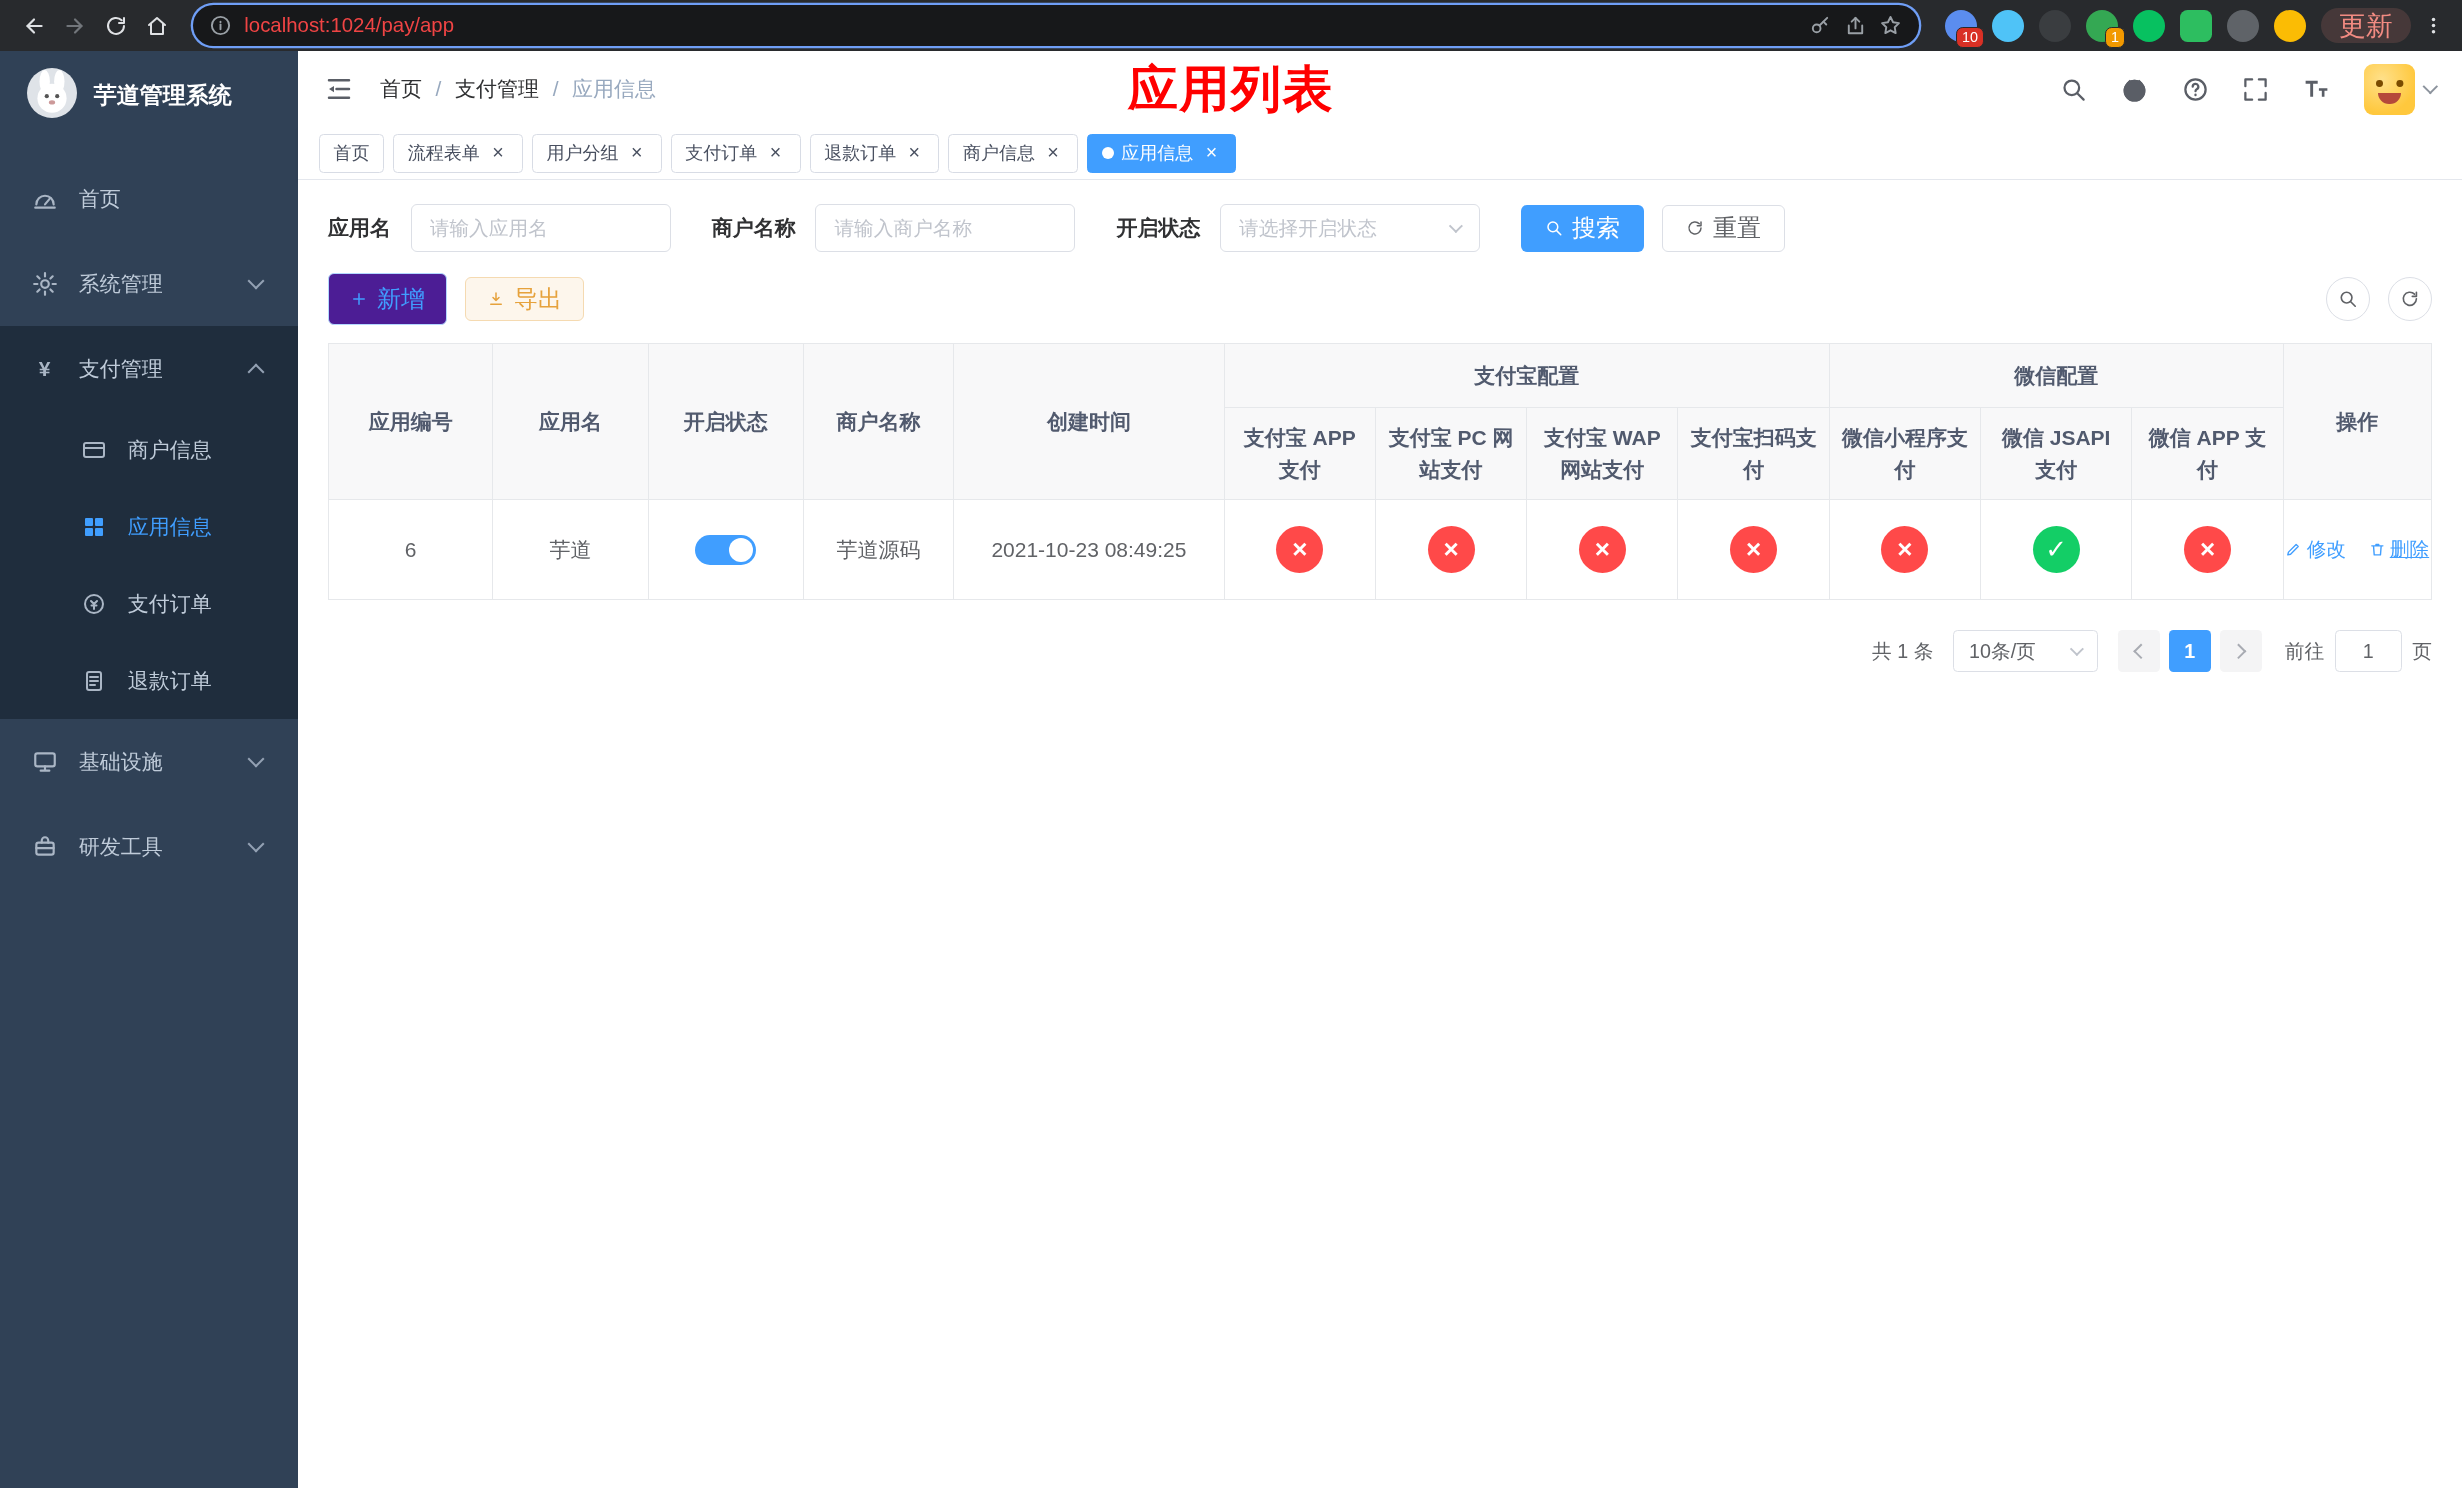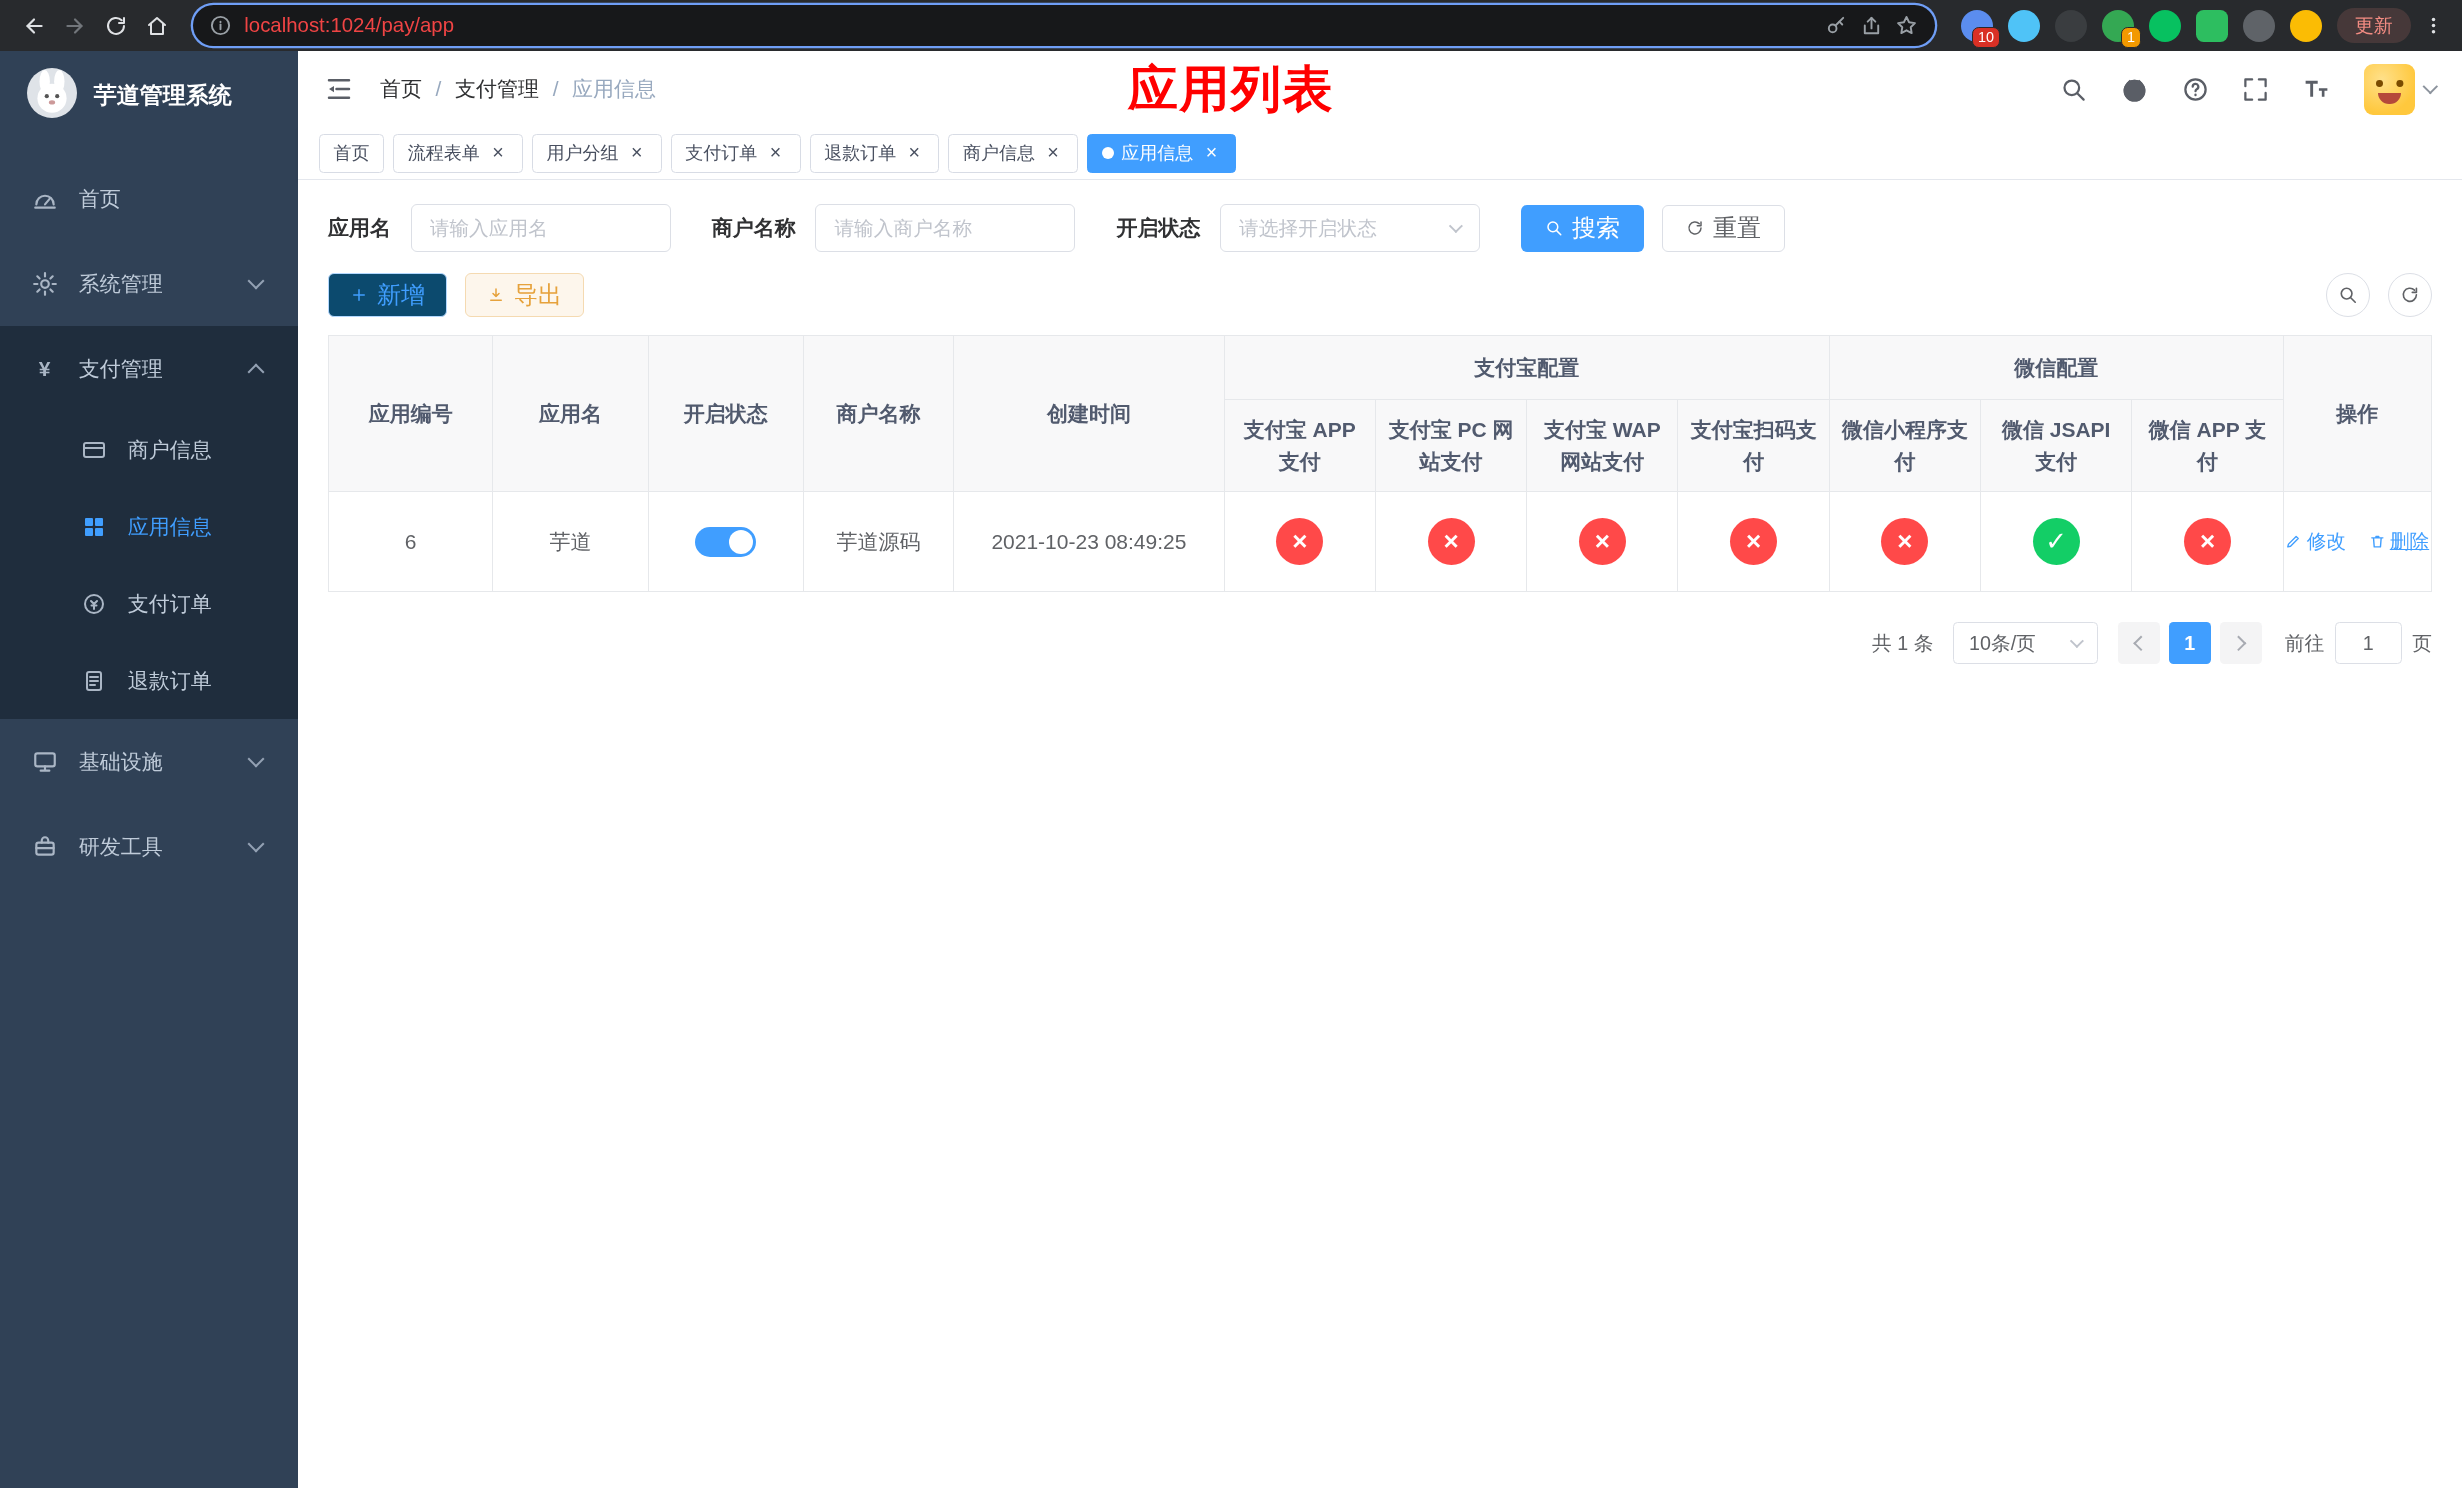--- a/index.html
+++ b/index.html
@@ -19,21 +19,21 @@
   .nav-btn { width:41px; height:41px; display:flex; align-items:center; justify-content:center; color:#dfe1e4; border-radius:50%; flex-shrink:0; }
   .nav-btn.disabled { color:#72767b; }
   .omnibox { flex:1; height:41px; background:#17181a; border-radius:20.4px; box-shadow:0 0 0 2.3px #6f9ef6; display:flex; align-items:center; padding:0 16.7px; gap:12px; margin:0 15px; color:#e8eaed; min-width:0; }
   .omnibox .url { flex:1; font-size:20.4px; color:#ef4444; white-space:nowrap; overflow:hidden; }
   .omni-ic { color:#9aa0a6; display:flex; align-items:center; flex-shrink:0; }
   .ext-row { display:flex; gap:15px; margin:0 10.6px; flex-shrink:0; }
   .ext { width:32px; height:32px; border-radius:50%; position:relative; flex-shrink:0; }
   .ext.square { border-radius:7.6px; }
   .ext-badge { position:absolute; bottom:-6px; right:-7.6px; background:#d93025; color:#fff; font-size:14.4px; line-height:1; padding:2.3px 5.3px; border-radius:6.8px; border:1.5px solid #282a2d; }
   .ext-badge.orange { background:#f29900; }
-  .update-pill { height:35px; border-radius:17.4px; background:rgba(242,139,130,.15); color:#f28b82; display:flex; align-items:center; padding:0 18px; font-size:19px; flex-shrink:0; margin-left:4.5px; }
+  .update-pill { height:35px; border-radius:17.4px; background:rgba(242,139,130,.15); color:#f28b82; display:flex; align-items:center; padding:0 18px; font-size:27px; flex-shrink:0; margin-left:4.5px; }
   .kebab { width:30px; height:41px; display:flex; align-items:center; justify-content:center; color:#dfe1e4; margin-left:7.6px; flex-shrink:0; }
 
   
   .app { flex:1; display:flex; min-height:0; }
 
   
   .sidebar { width:298px; background:#304156; flex-shrink:0; display:flex; flex-direction:column; overflow:hidden;gap:16px; }
   .logo-row { height:89px; display:flex; align-items:center; padding:0 27px; gap:16.7px; cursor:pointer; }
   .logo-title { color:#fff; font-weight:700; font-size:23px; white-space:nowrap; }
   .menu { flex:1; }
@@ -83,21 +83,21 @@
   .filter-label { font-weight:700; color:#303133; margin-right:19.7px; white-space:nowrap; }
   .el-input { width:260px; height:48px; border:1.5px solid #dcdfe6; border-radius:6px; padding:0 18px; font-size:19.7px; color:#606266; outline:none; font-family:inherit; background:#fff; }
   .el-input::placeholder { color:#c0c4cc; }
   .el-select { width:260px; height:48px; border:1.5px solid #dcdfe6; border-radius:6px; padding:0 18px; display:flex; align-items:center; justify-content:space-between; cursor:pointer; background:#fff; }
   .el-select .ph { color:#c0c4cc; font-size:19.7px; }
   .sel-caret { width:9.8px; height:9.8px; border-right:2.3px solid #c0c4cc; border-bottom:2.3px solid #c0c4cc; transform:rotate(45deg); margin-top:-4.5px; }
 
   .btn { height:47px; display:inline-flex; align-items:center; justify-content:center; gap:9px; padding:0 23px; border-radius:6px; font-size:24px; cursor:pointer; border:1.5px solid transparent; white-space:nowrap; }
   .btn-primary { background:#409eff; color:#fff; }
   .btn-default { background:#fff; color:#606266; border-color:#dcdfe6; }
-  .btn-plain-primary { background:#0c4a6e; color:#409eff; border-color:#b3d8ff; height:44px; padding:16px 21px; }
+  .btn-plain-primary { background:#4c1d95; color:#409eff; border-color:#b3d8ff; height:52px; padding:16px 21px; }
   .btn-plain-warning { background:#fdf6ec; color:#e6a23c; border-color:#f5dab1; height:44px; padding:0 21px; }
 
   .toolbar-row { display:flex; align-items:center; margin-bottom:18px; }
   .toolbar-row .btn + .btn { margin-left:18px; }
   .toolbar-right { margin-left:auto; display:flex; gap:18px; }
   .circle-btn { width:44px; height:44px; border-radius:50%; border:1.5px solid #dcdfe6; background:#fff; color:#606266; display:flex; align-items:center; justify-content:center; cursor:pointer; }
 
   
   table.grid { width:100%; border-collapse:collapse; table-layout:fixed; }
   .grid th, .grid td { border:1.5px solid #e6e8eb; vertical-align:middle; text-align:center; }

